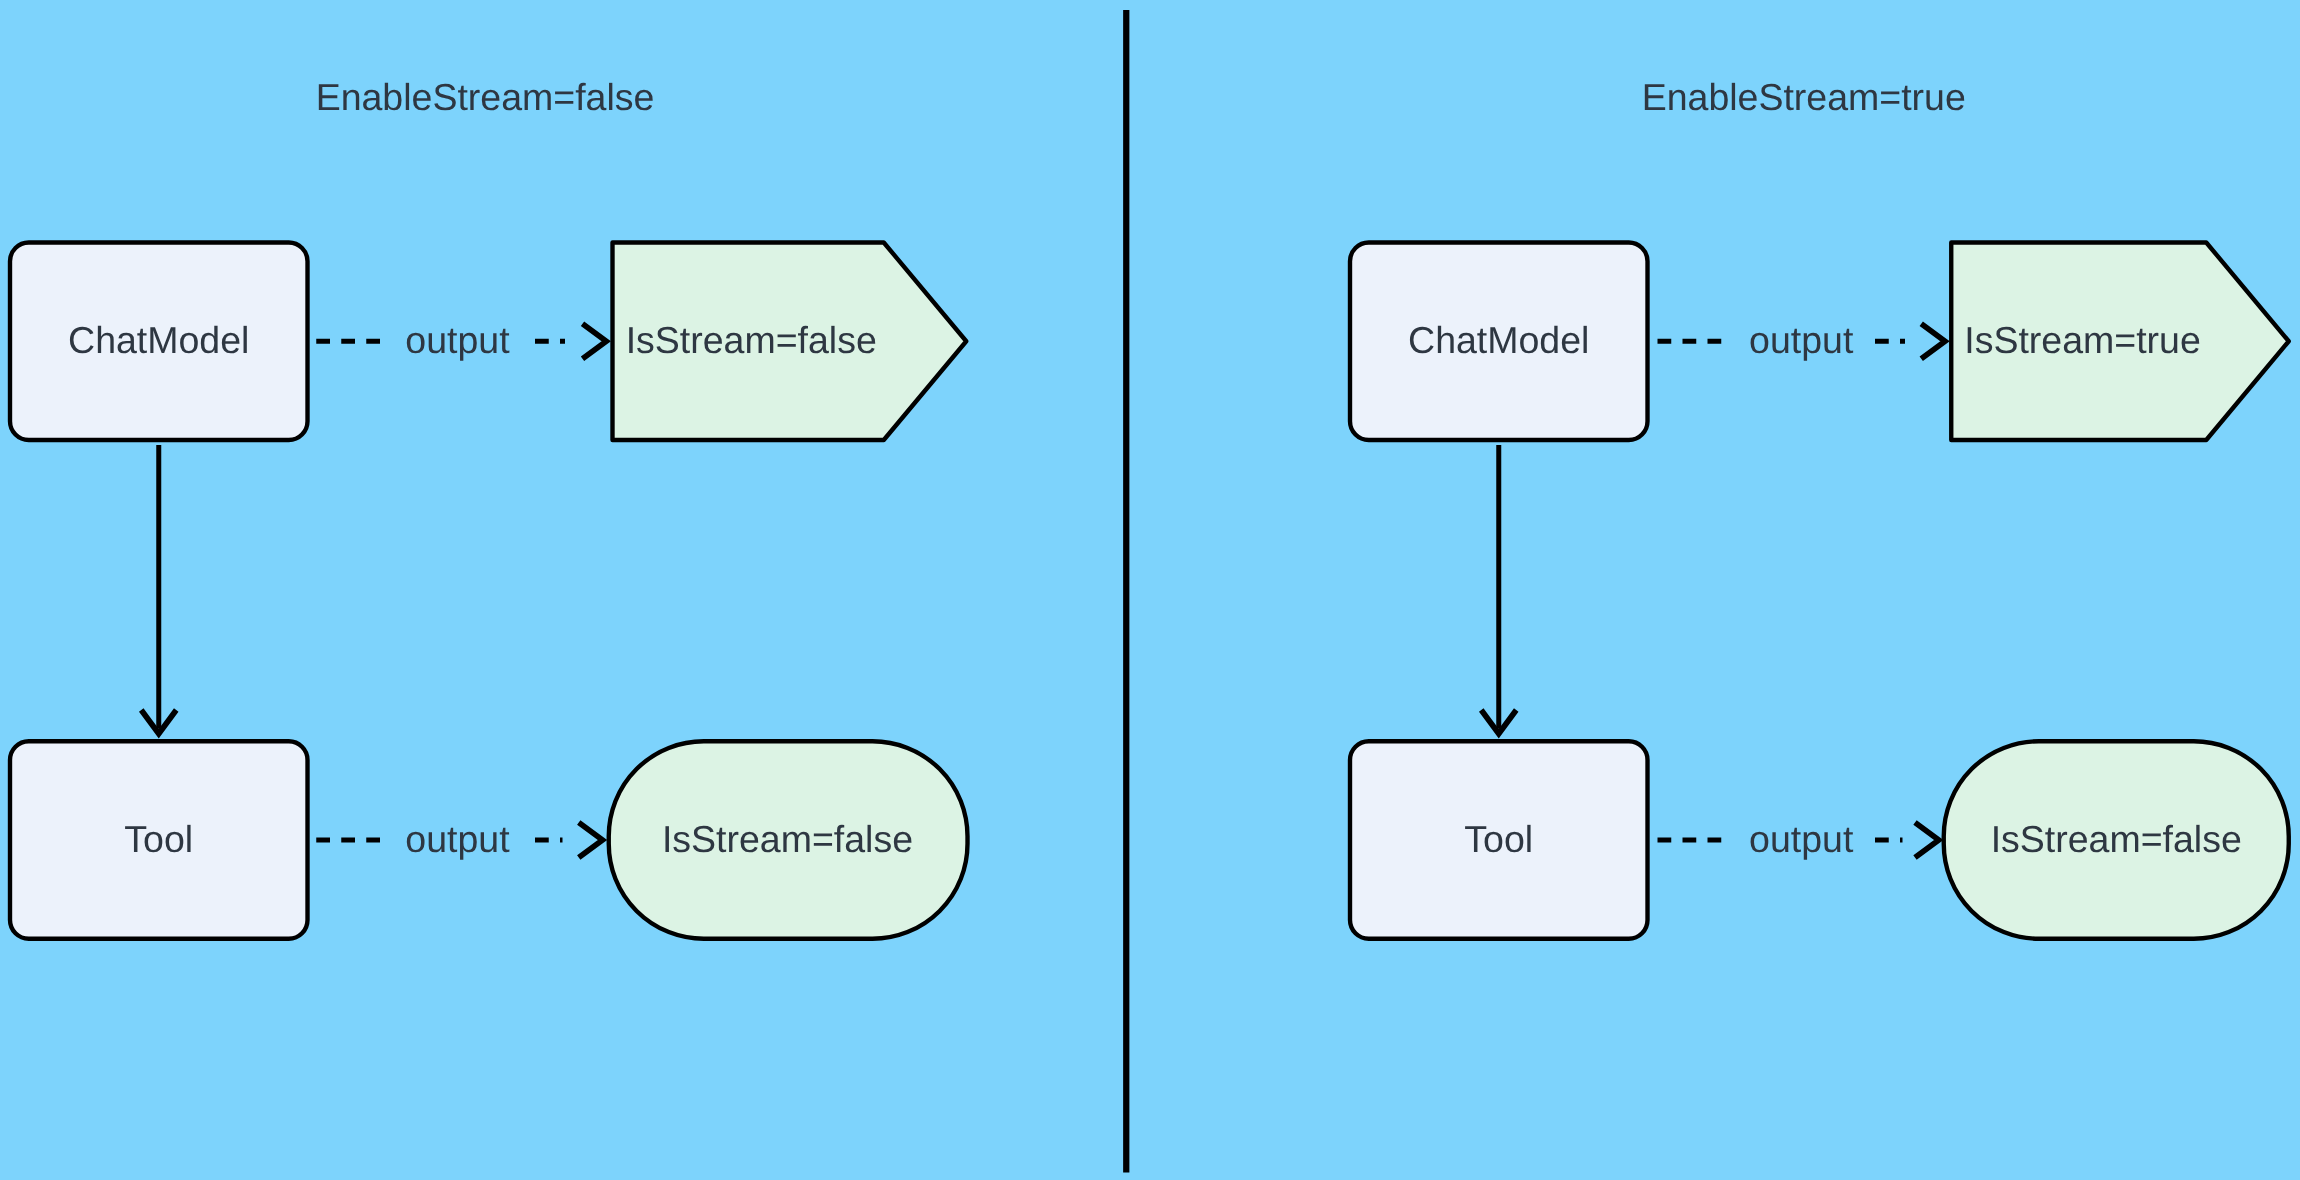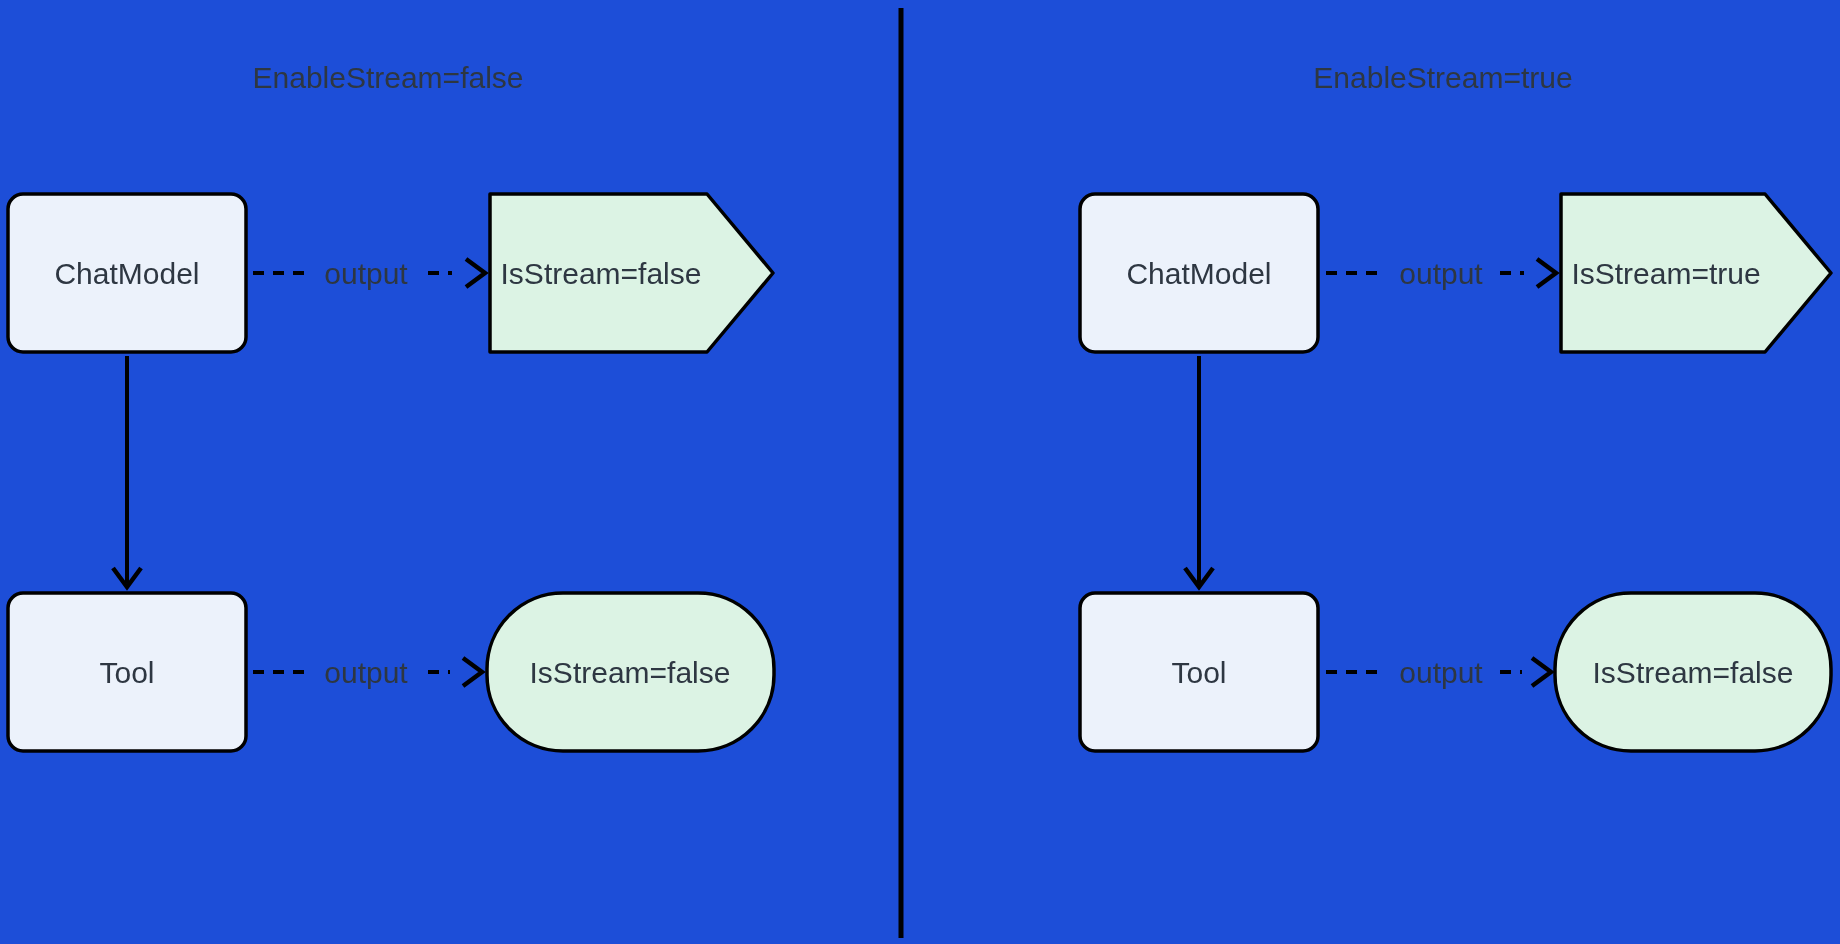--- a/index.html
+++ b/index.html
@@ -4,21 +4,21 @@
 <style>
   html, body {
     margin: 0;
     padding: 0;
     background: #ffffff;
   }
   .stage {
     position: relative;
     width: 1840px;
     height: 944px;
-    background: #1d4ed8;
+    background: #7dd3fc;
     font-family: "Liberation Sans", "DejaVu Sans", sans-serif;
   }
   svg { display: block; }
   text {
     font-family: "Liberation Sans", "DejaVu Sans", sans-serif;
     fill: #2e3742;
   }
   .node-label   { font-size: 30px; }
   .edge-label   { font-size: 30px; }
   .panel-title  { font-size: 30px; }

